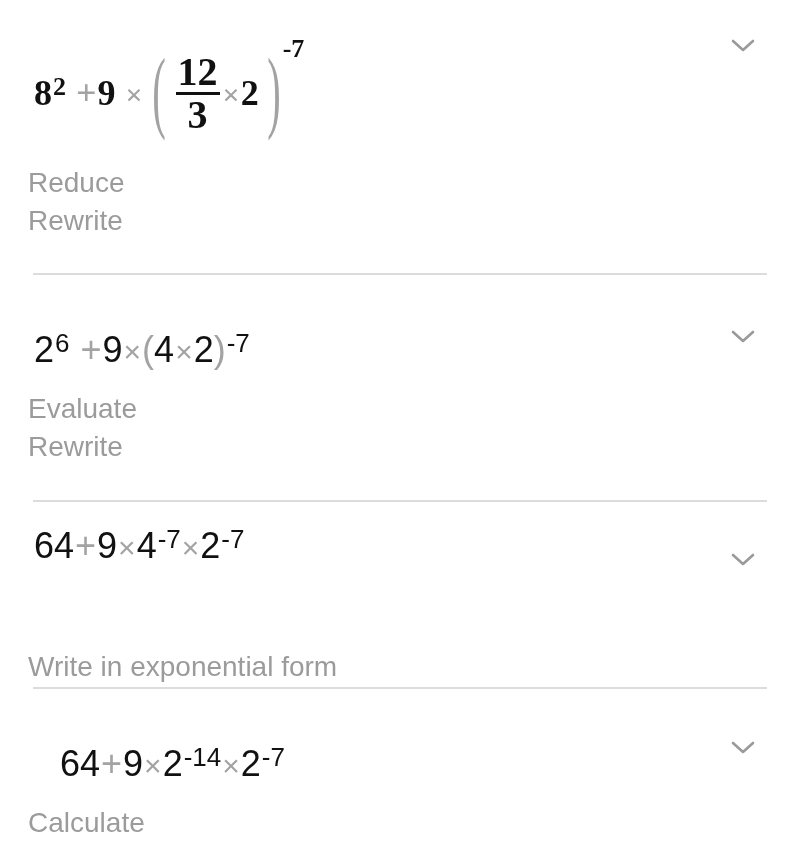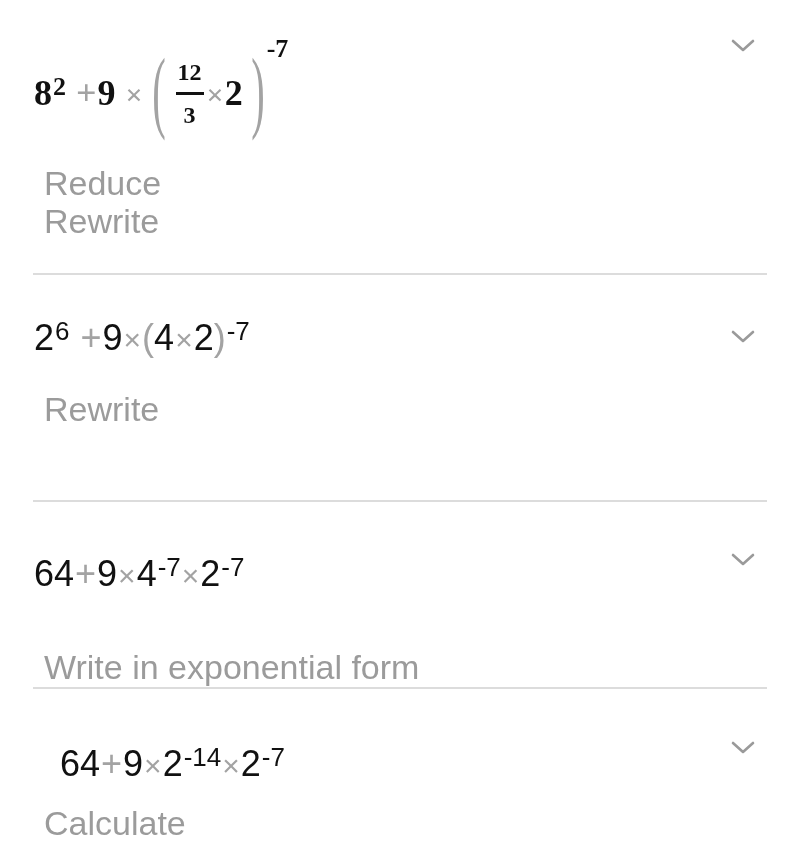--- a/index.html
+++ b/index.html
@@ -34,22 +34,22 @@
     .paren { color: #a3a3a3; font-weight: normal; }
     sup.exp {
       font-size: 26px;
       position: relative;
       top: -10px;
       vertical-align: baseline;
       margin-left: 1px;
     }
     .labels {
       position: absolute;
-      left: 44px;
-      font-size: 34px;
+      left: 28px;
+      font-size: 28px;
       line-height: 38px;
       color: #9b9b9b;
     }
     .chevron {
       position: absolute;
       left: 731px;
       width: 24px;
       height: 14px;
       cursor: pointer;
     }
@@ -64,21 +64,21 @@
     .frac {
       display: inline-block;
       vertical-align: middle;
       text-align: center;
       position: relative;
       top: -4px;
       margin: 0 2px;
     }
     .frac .num, .frac .den {
       display: block;
-      font-size: 24px;
+      font-size: 40px;
       line-height: 36px;
       padding: 0 2px;
     }
     .frac .bar {
       display: block;
       height: 3px;
       background: #111;
       margin: 2px 0;
     }
     .bigparen {
@@ -113,36 +113,37 @@
   </svg>
   <div class="labels" style="top:164px;">
     <div>Reduce</div>
     <div>Rewrite</div>
   </div>
 </div>
 
 <div class="divider" style="top:273px;"></div>
 
 <div class="step" style="top:0;">
-  <div class="expr" style="top:320px;">
+  <div class="expr" style="top:332px;">
     <span>2</span><sup class="exp">6</sup>
     <span class="op">+</span><span>9</span><span class="op times">×</span><span class="paren">(</span><span>4</span><span class="op times">×</span><span>2</span><span class="paren">)</span><sup class="exp">-7</sup>
   </div>
   <svg class="chevron" style="top:330px;" viewBox="0 0 24 14">
     <polyline points="2,2 12,11 22,2" fill="none" stroke="#9a9a9a" stroke-width="2.6" stroke-linecap="round" stroke-linejoin="round"></polyline>
   </svg>
   <div class="labels" style="top:390px;">
+    <div>Evaluate</div>
     <div>Rewrite</div>
   </div>
 </div>
 
 <div class="divider" style="top:500px;"></div>
 
 <div class="step" style="top:0;">
-  <div class="expr" style="top:556px;">
+  <div class="expr" style="top:528px;">
     <span>64</span><span class="op">+</span><span>9</span><span class="op times">×</span><span>4</span><sup class="exp">-7</sup><span class="op times">×</span><span>2</span><sup class="exp">-7</sup>
   </div>
   <svg class="chevron" style="top:553px;" viewBox="0 0 24 14">
     <polyline points="2,2 12,11 22,2" fill="none" stroke="#9a9a9a" stroke-width="2.6" stroke-linecap="round" stroke-linejoin="round"></polyline>
   </svg>
   <div class="labels" style="top:616px;margin-top:32px;">
     <div>Write in exponential form</div>
   </div>
 </div>
 

